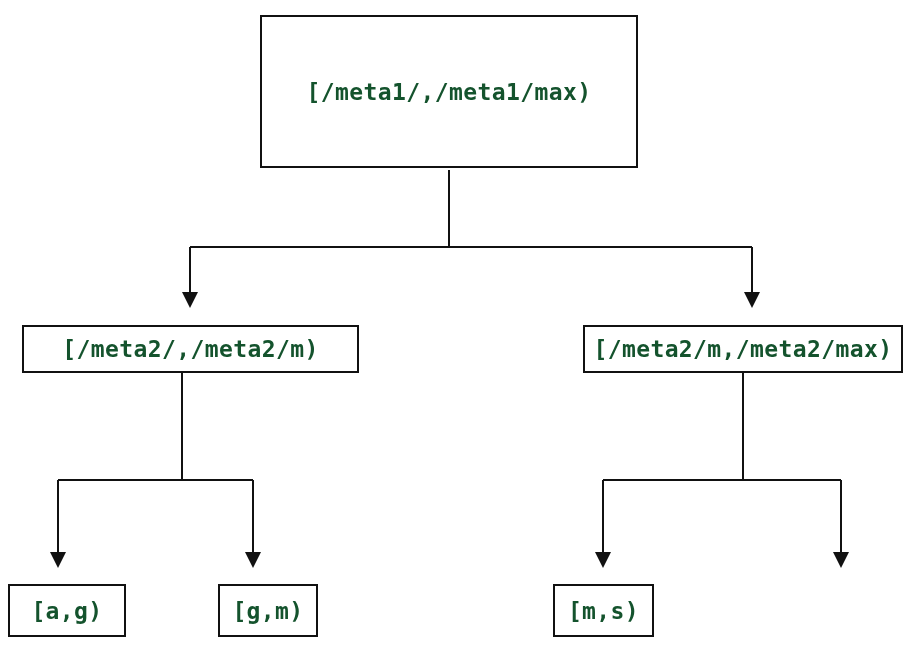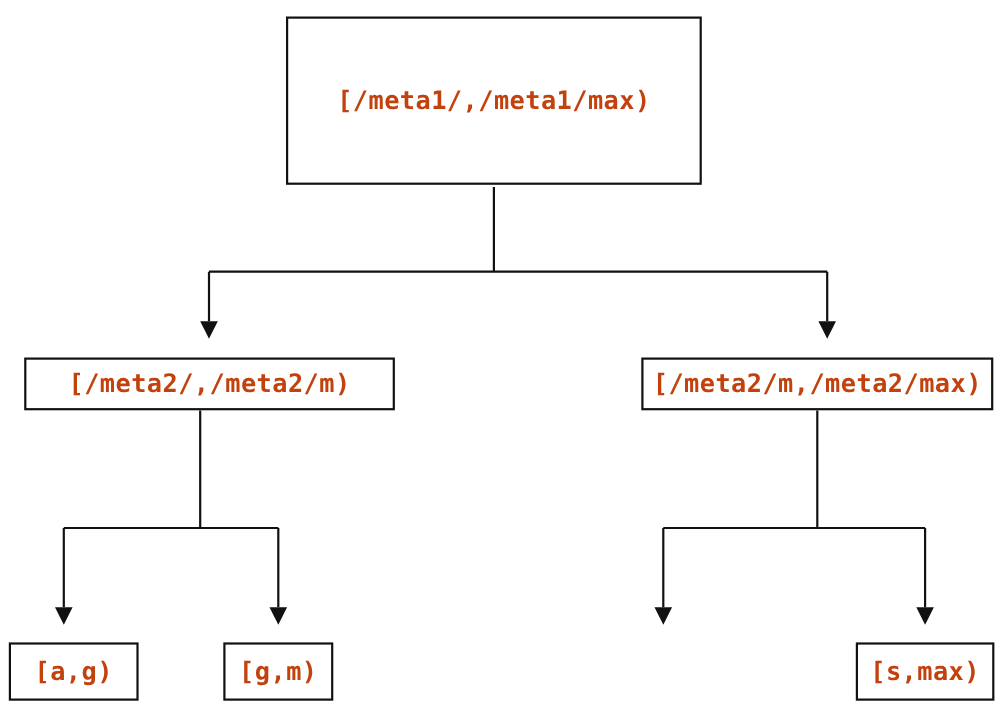--- a/index.html
+++ b/index.html
@@ -7,21 +7,21 @@
     padding: 0;
     background: #ffffff;
   }
   .diagram-canvas {
     position: relative;
     width: 912px;
     height: 652px;
     background: #ffffff;
     font-family: "DejaVu Sans Mono", "Liberation Mono", monospace;
     font-weight: bold;
-    color: #c2410c;
+    color: #14532d;
     overflow: hidden;
   }
   .edges-layer {
     position: absolute;
     left: 0;
     top: 0;
     width: 912px;
     height: 652px;
   }
   .node {
@@ -33,21 +33,21 @@
     align-items: center;
     justify-content: center;
     white-space: nowrap;
     font-size: 23px;
     letter-spacing: 0.4px;
   }
   .node-root      { left: 260px; top: 15px;  width: 378px; height: 153px; }
   .node-left      { left: 22px;  top: 325px; width: 337px; height: 48px; }
   .node-right     { left: 583px; top: 325px; width: 320px; height: 48px; }
   .node-leaf-ag   { left: 8px;   top: 584px; width: 118px; height: 53px; }
-  .node-leaf-gm   { left: 203px; top: 584px; width: 100px; height: 53px; }
+  .node-leaf-gm   { left: 218px; top: 584px; width: 100px; height: 53px; }
   .node-leaf-ms   { left: 553px; top: 584px; width: 101px; height: 53px; }
   .node-leaf-smax { left: 778px; top: 584px; width: 126px; height: 53px; }
 </style>
 </head>
 <body>
 
 <div class="diagram-canvas">
 
   <svg class="edges-layer" width="912" height="652" viewBox="0 0 912 652" xmlns="http://www.w3.org/2000/svg" aria-hidden="true">
 
@@ -77,18 +77,18 @@
   </div>
 
   <div class="node node-leaf-ag">
     <span>[a,g)</span>
   </div>
 
   <div class="node node-leaf-gm">
     <span>[g,m)</span>
   </div>
 
+  <div class="node node-leaf-ms">
+    <span>[m,s)</span>
+  </div>
 
-  <div class="node node-leaf-smax">
-    <span>[s,max)</span>
-  </div>
 
 </div>
 
 </body></html>

